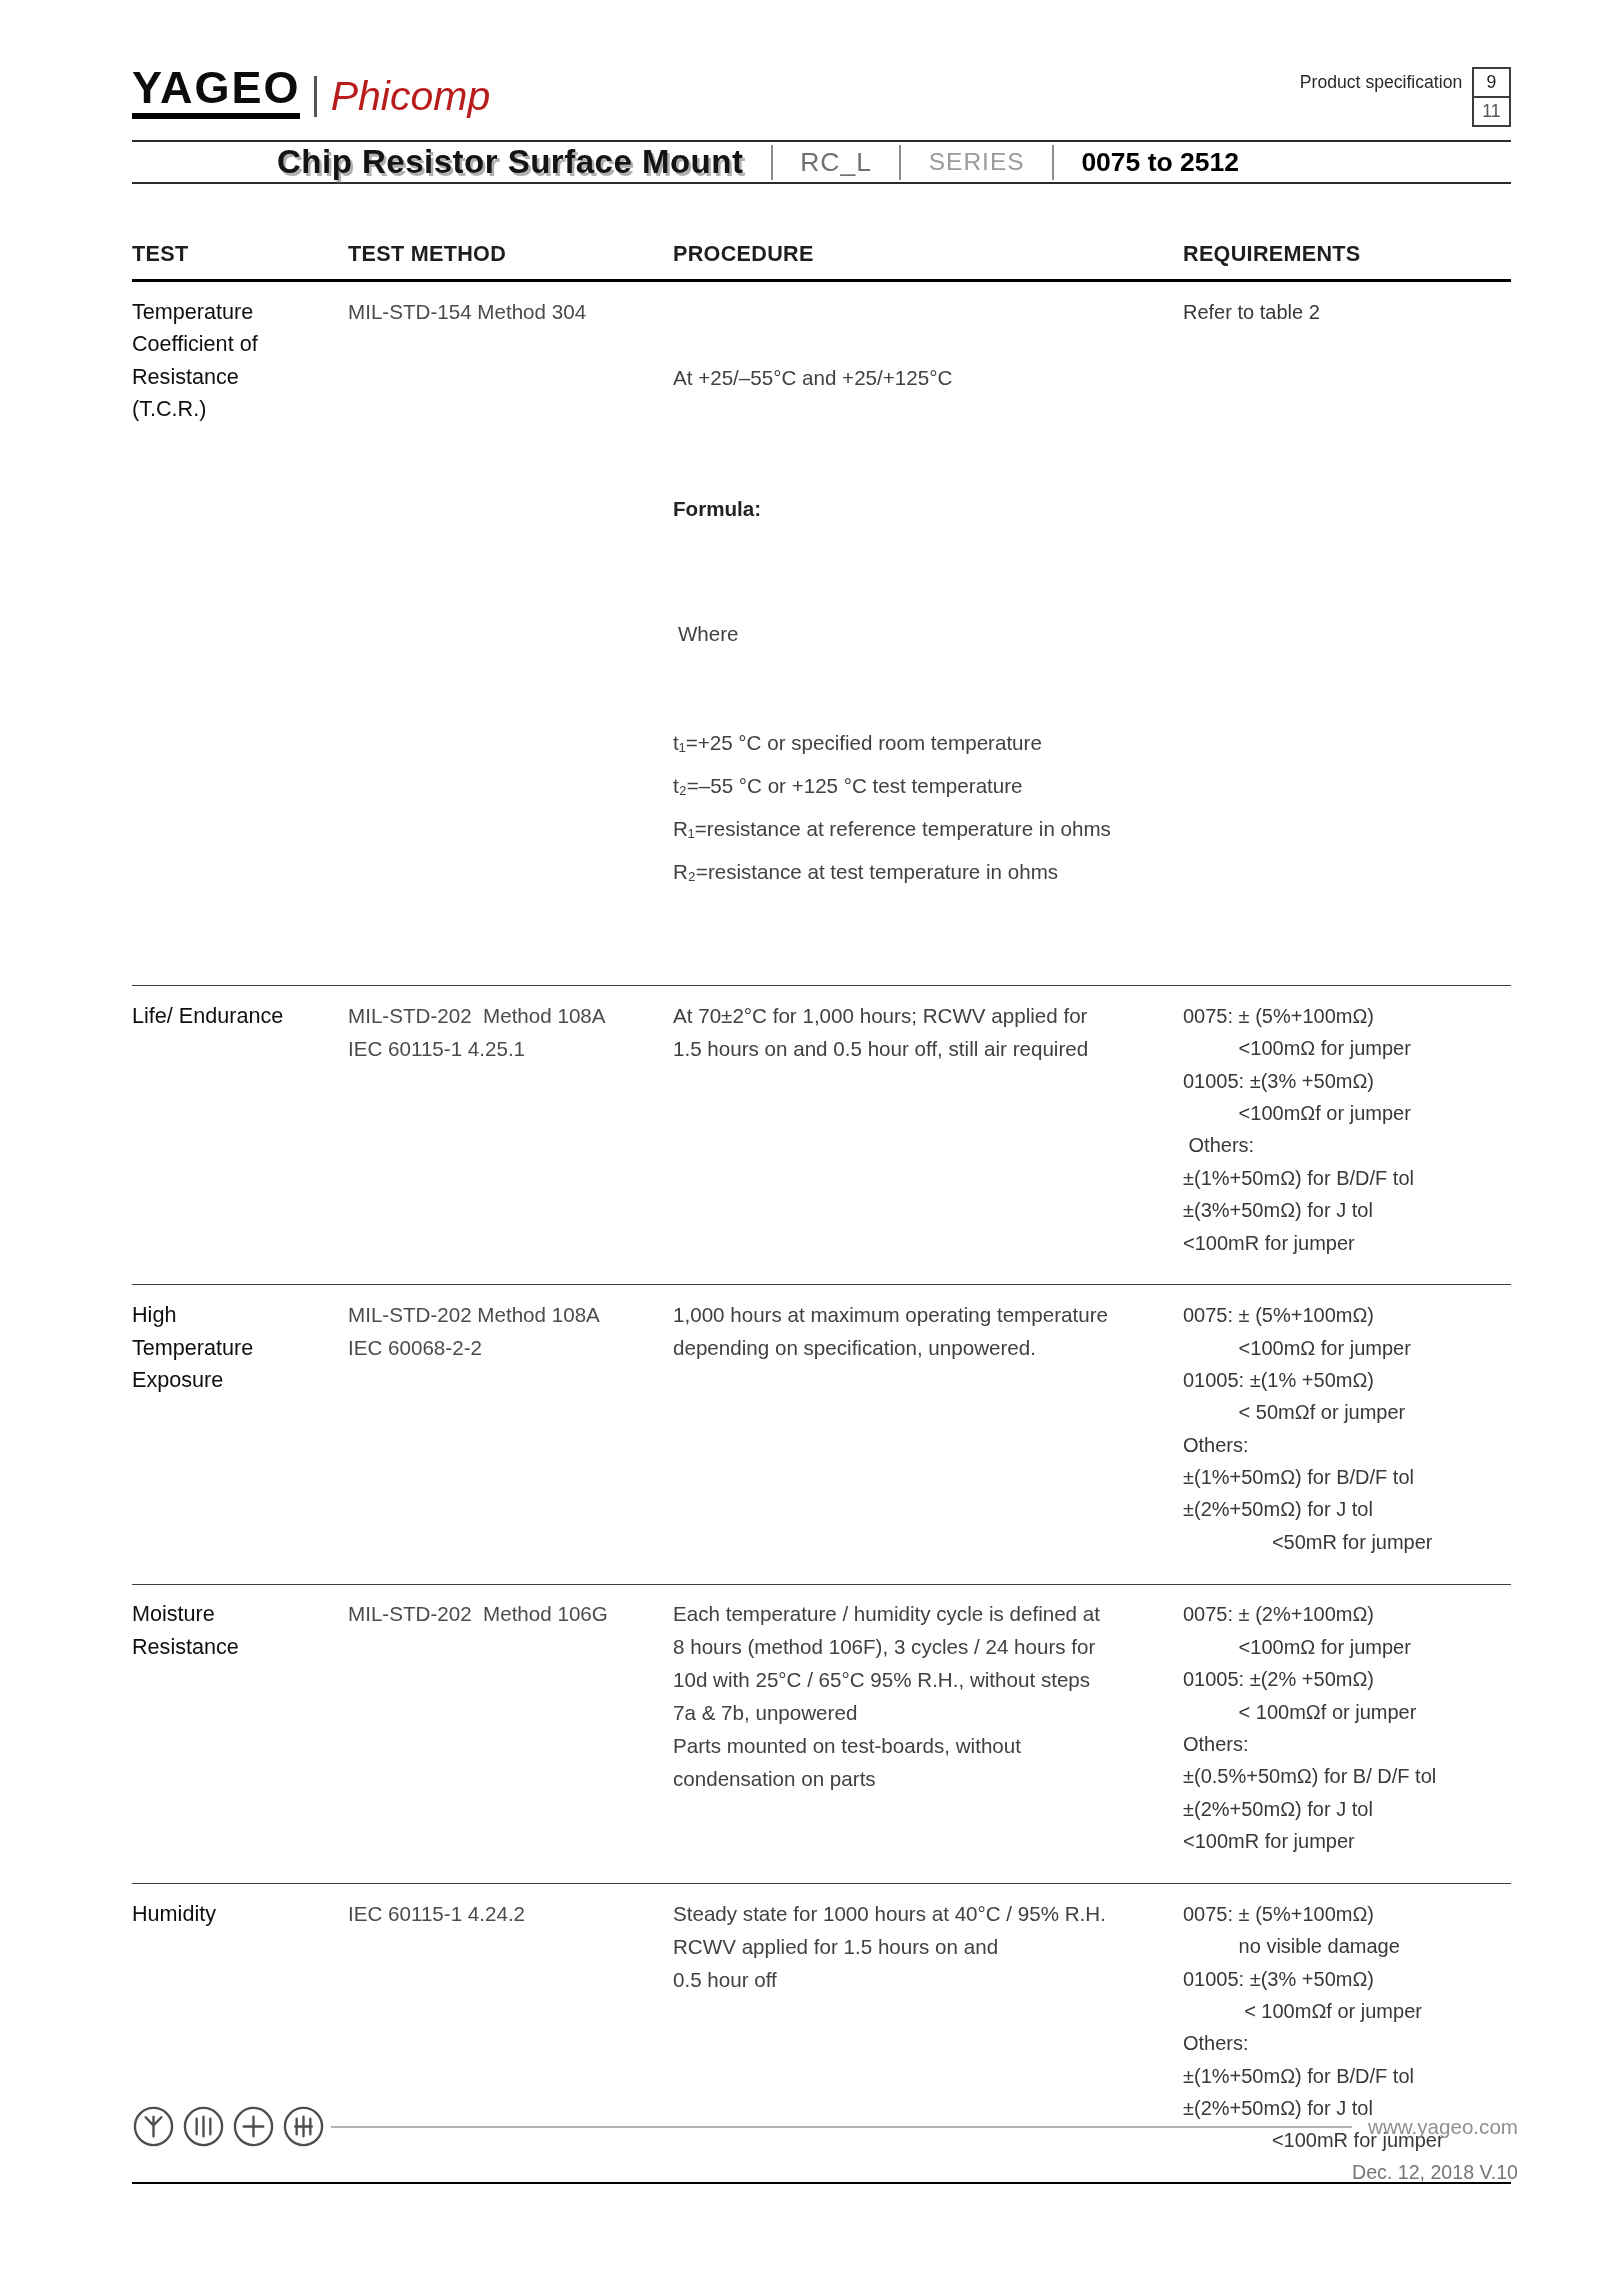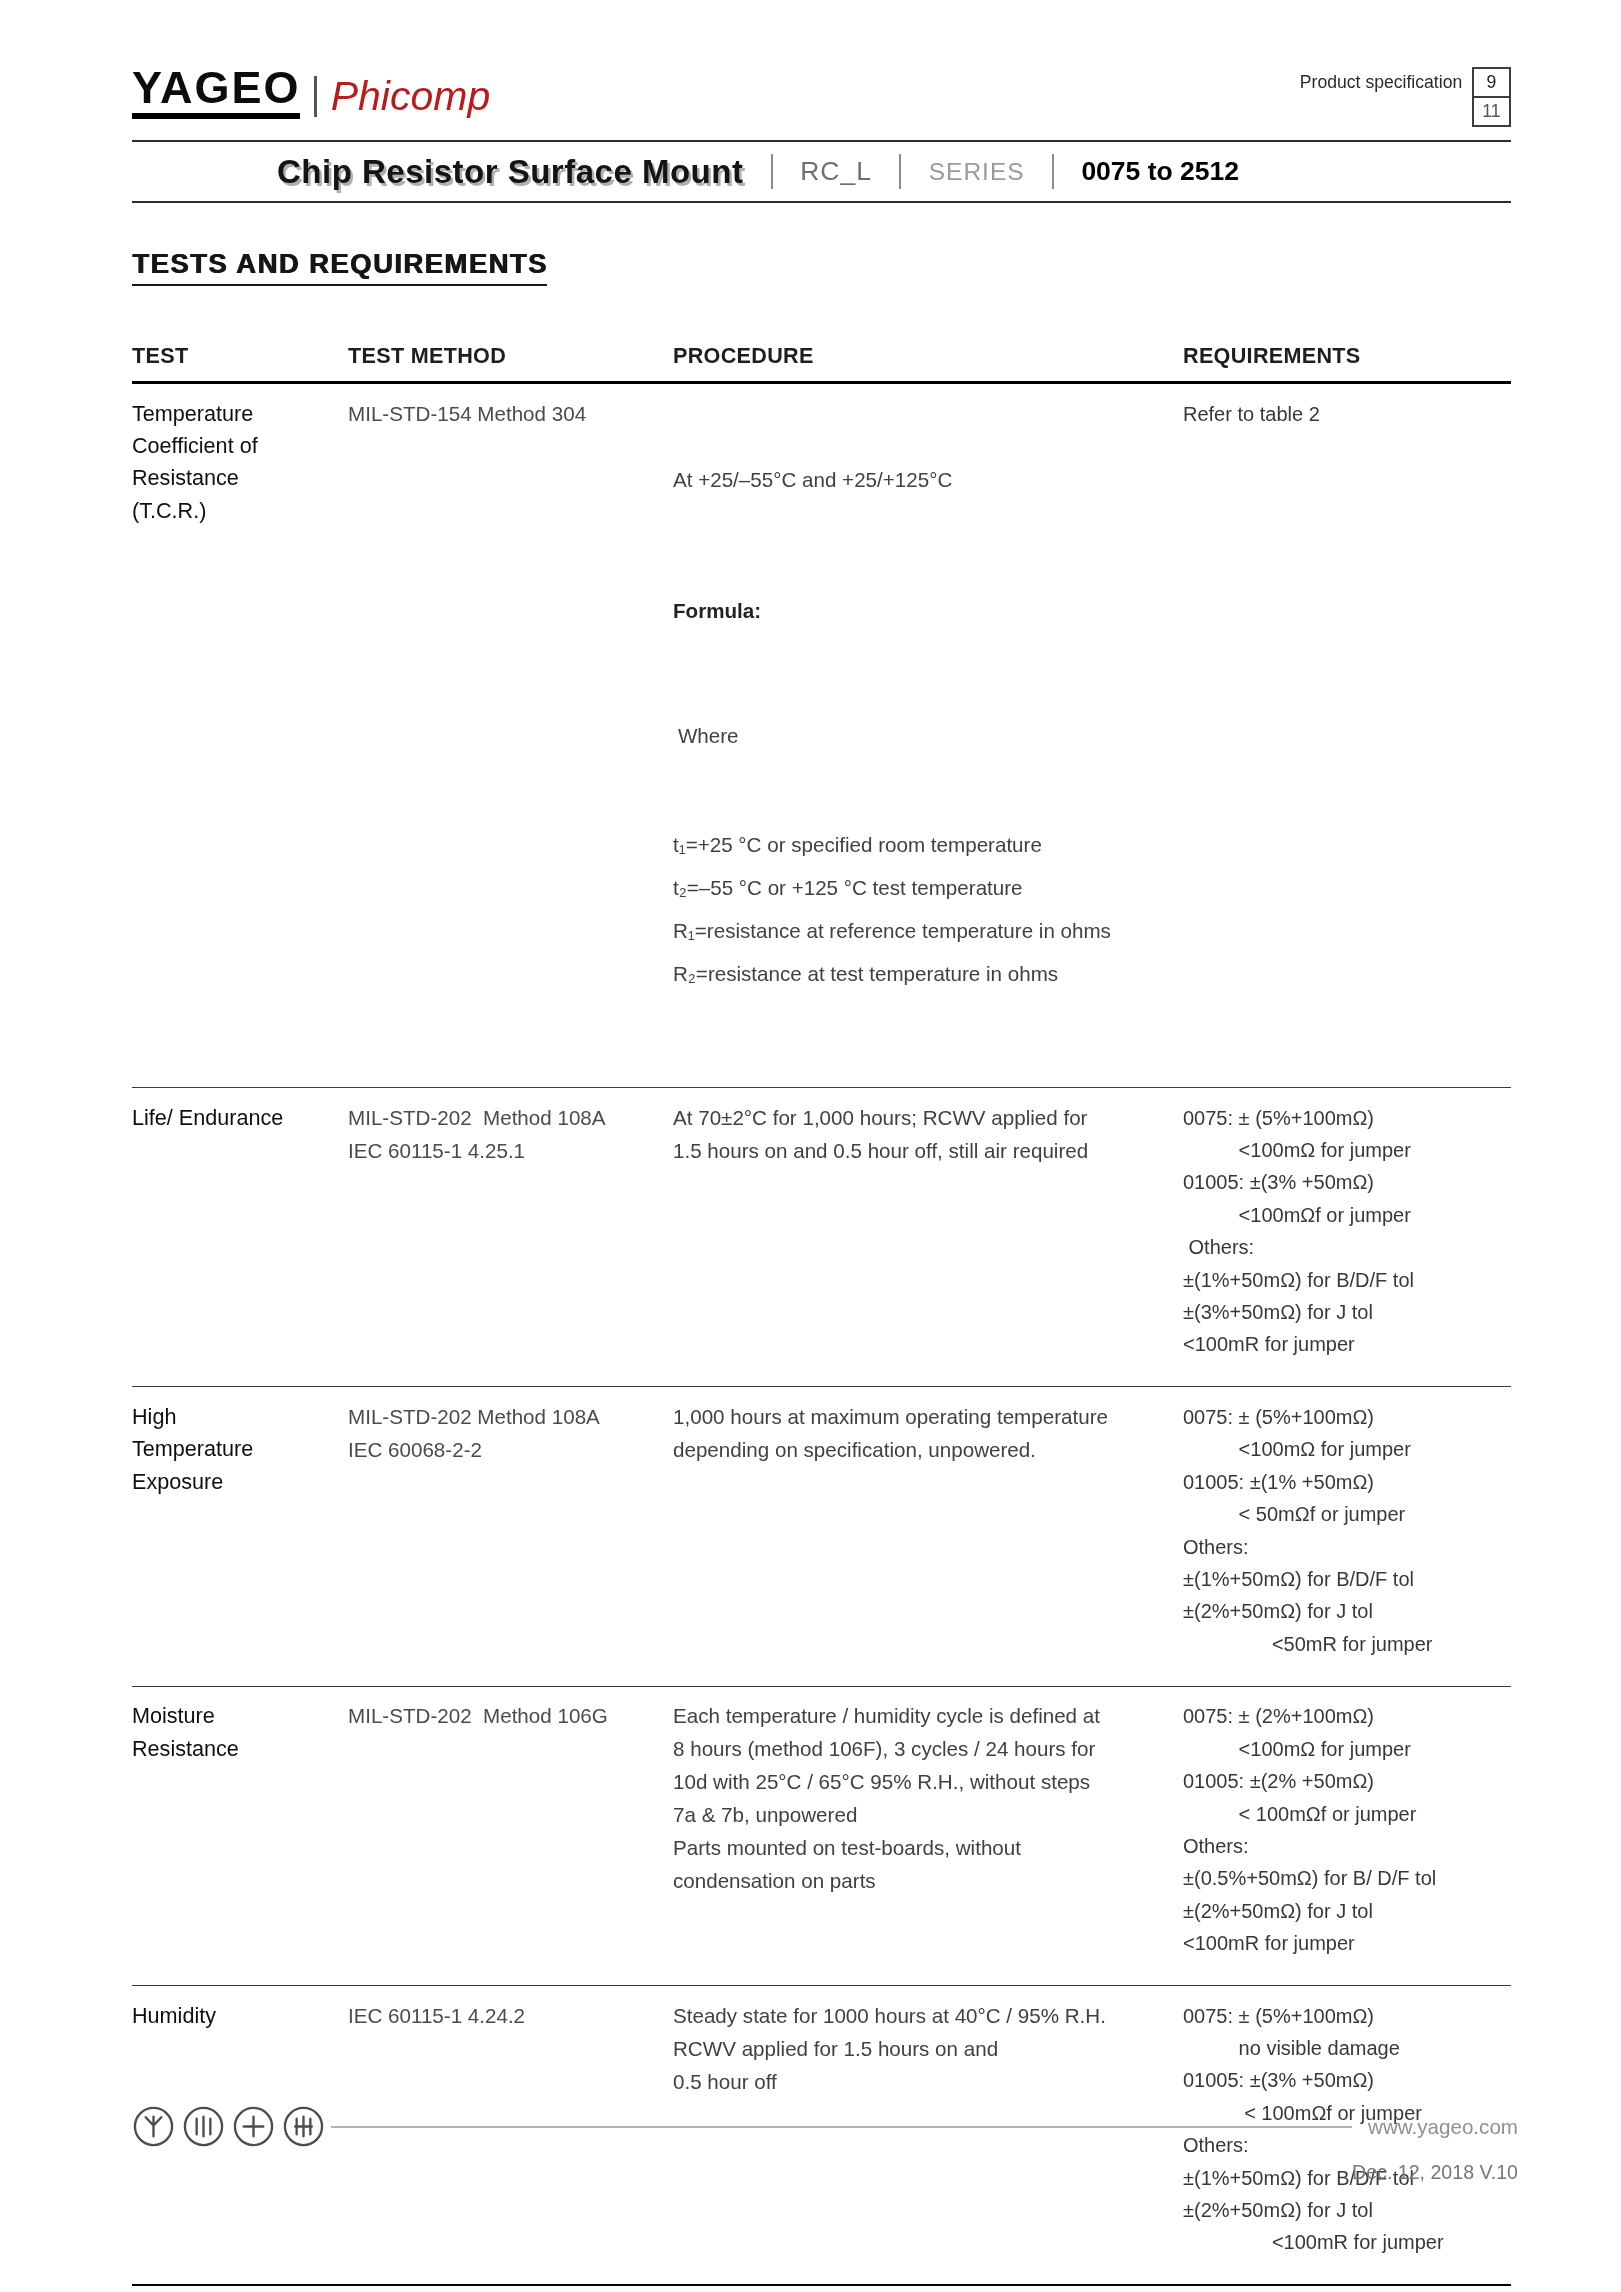--- a/index.html
+++ b/index.html
@@ -30,21 +30,21 @@
   .spec-label { font-size:17.6px; color:#2b2b2b; padding-top:4.9px; }
   .page-box {
     display:inline-flex; flex-direction:column; border:2px solid #3d3d3d;
     min-width:39px; text-align:center; font-size:17.6px; color:#222; background:#fff;
   }
   .page-cur { border-bottom:2px solid #3d3d3d; padding:2.9px 5.9px; }
   .page-tot { padding:2.9px 5.9px; color:#555; }
 
   .title-bar {
     margin-top:13.7px; border-top:2px solid #2c2c2c; border-bottom:2px solid #2c2c2c;
-    height:63px; display:flex; align-items:center;
+    height:44px; display:flex; align-items:center;
   }
   .doc-title {
     margin-left:145px; font-size:33px; font-weight:700; color:#141414;
     letter-spacing:0.5px; text-shadow:2.5px 2.5px 0 rgba(110,110,110,.55);
     white-space:nowrap;
   }
   .vsep { width:2px; height:35px; background:#8d8d8d; margin:0 27.4px; flex:none; }
   .series-code { font-size:26.5px; color:#6f6f6f; letter-spacing:1px; white-space:nowrap; }
   .series-word { font-size:24.5px; color:#9a9a9a; letter-spacing:1px; white-space:nowrap; }
   .size-range { font-size:26.5px; font-weight:700; color:#000; white-space:nowrap; }
@@ -125,23 +125,20 @@
       <span class="vsep"></span>
       <span class="series-code">RC_L</span>
       <span class="vsep"></span>
       <span class="series-word">SERIES</span>
       <span class="vsep"></span>
       <span class="size-range">0075 to 2512</span>
     </div>
   </header>
 
   <main>
-    <div class="section-title-wrap">
-      <h2 class="section-title">TESTS AND REQUIREMENTS</h2>
-    </div>
 
 
     <div class="dtable">
 
       <div class="thead">
         <div class="th">TEST</div>
         <div class="th">TEST METHOD</div>
         <div class="th">PROCEDURE</div>
         <div class="th">REQUIREMENTS</div>
       </div>

